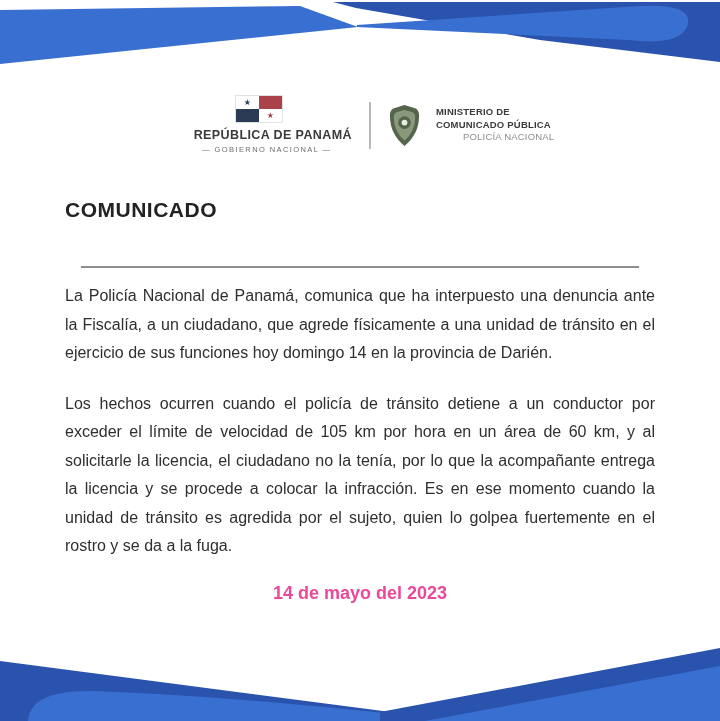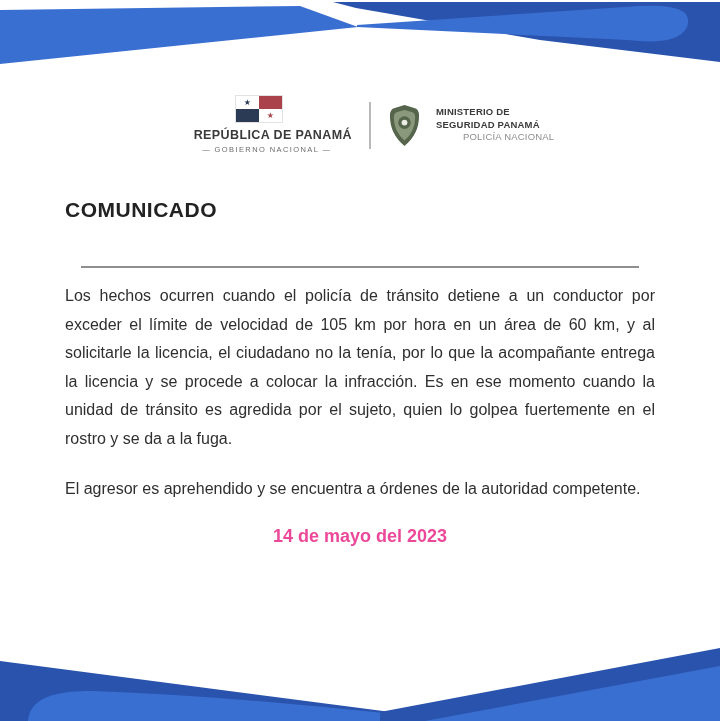--- a/index.html
+++ b/index.html
@@ -86,28 +86,28 @@
 
       <div class="ministry">
         <svg class="badge" viewBox="0 0 34 44" aria-hidden="true">
           <path d="M17 1 L27 4 Q32 5 32 12 Q32 31 17 43 Q2 31 2 12 Q2 5 7 4 Z" fill="var(--badge-green,#55654c)"></path>
           <path d="M17 6 L24.5 8.2 Q28 9 28 14 Q28 28 17 37.5 Q6 28 6 14 Q6 9 9.5 8.2 Z" fill="#8a997c"></path>
           <circle cx="17" cy="19" r="6.5" fill="var(--badge-green,#55654c)"></circle>
           <circle cx="17" cy="19" r="3" fill="#e9ede4"></circle>
         </svg>
         <div class="m-text">
           <div class="m-line m-bold">MINISTERIO DE</div>
-          <div class="m-line m-bold">SEGURIDAD PANAMÁ</div>
+          <div class="m-line m-bold">COMUNICADO PÚBLICA</div>
           <div class="m-line m-gray">POLICÍA NACIONAL</div>
         </div>
       </div>
     </header>
 
     <h1>COMUNICADO</h1>
 
     <hr class="rule">
 
+    <p>La Policía Nacional de Panamá, comunica que ha interpuesto una denuncia ante la Fiscalía, a un ciudadano, que agrede físicamente a una unidad de tránsito en el ejercicio de sus funciones hoy domingo 14 en la provincia de Darién.</p>
     <p>Los hechos ocurren cuando el policía de tránsito detiene a un conductor por exceder el límite de velocidad de 105 km por hora en un área de 60 km, y al solicitarle la licencia, el ciudadano no la tenía, por lo que la acompañante entrega la licencia y se procede a colocar la infracción. Es en ese momento cuando la unidad de tránsito es agredida por el sujeto, quien lo golpea fuertemente en el rostro y se da a la fuga.</p>
-    <p>El agresor es aprehendido y se encuentra a órdenes de la autoridad competente.</p>
 
     <div class="doc-date">14 de mayo del 2023</div>
   </div>
 </div>
 
 </body></html>

